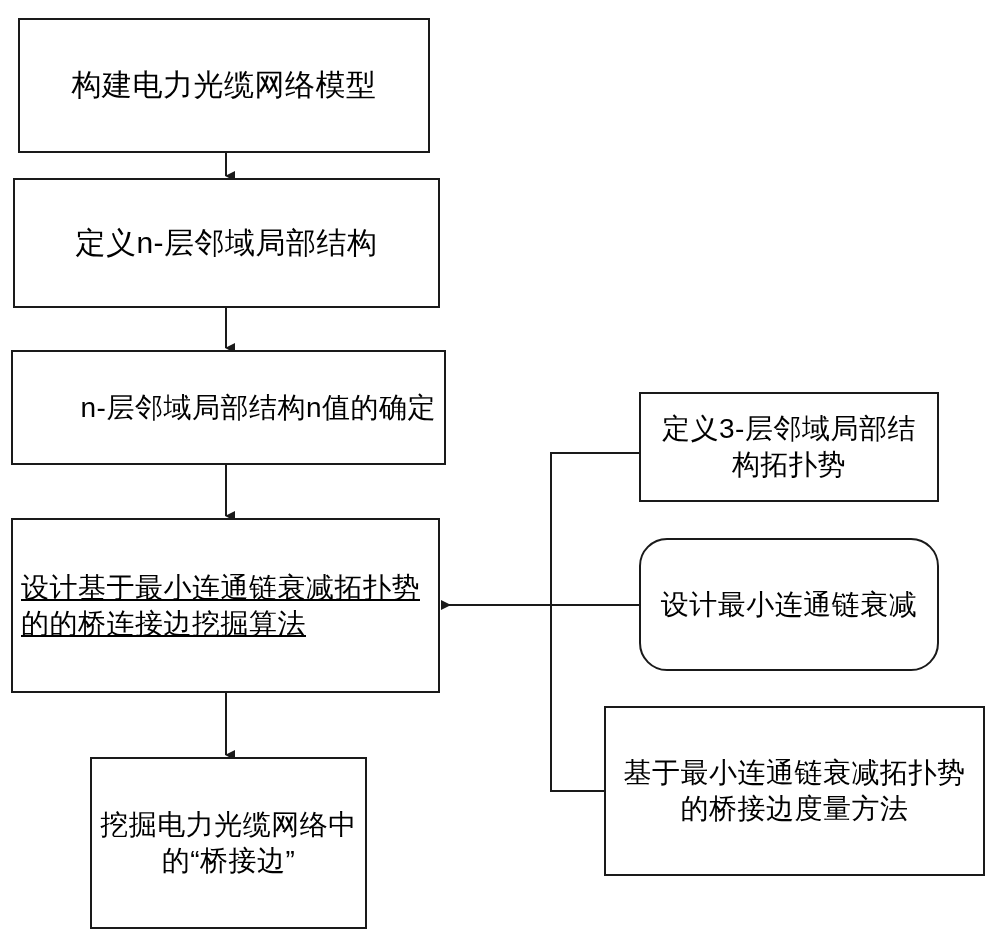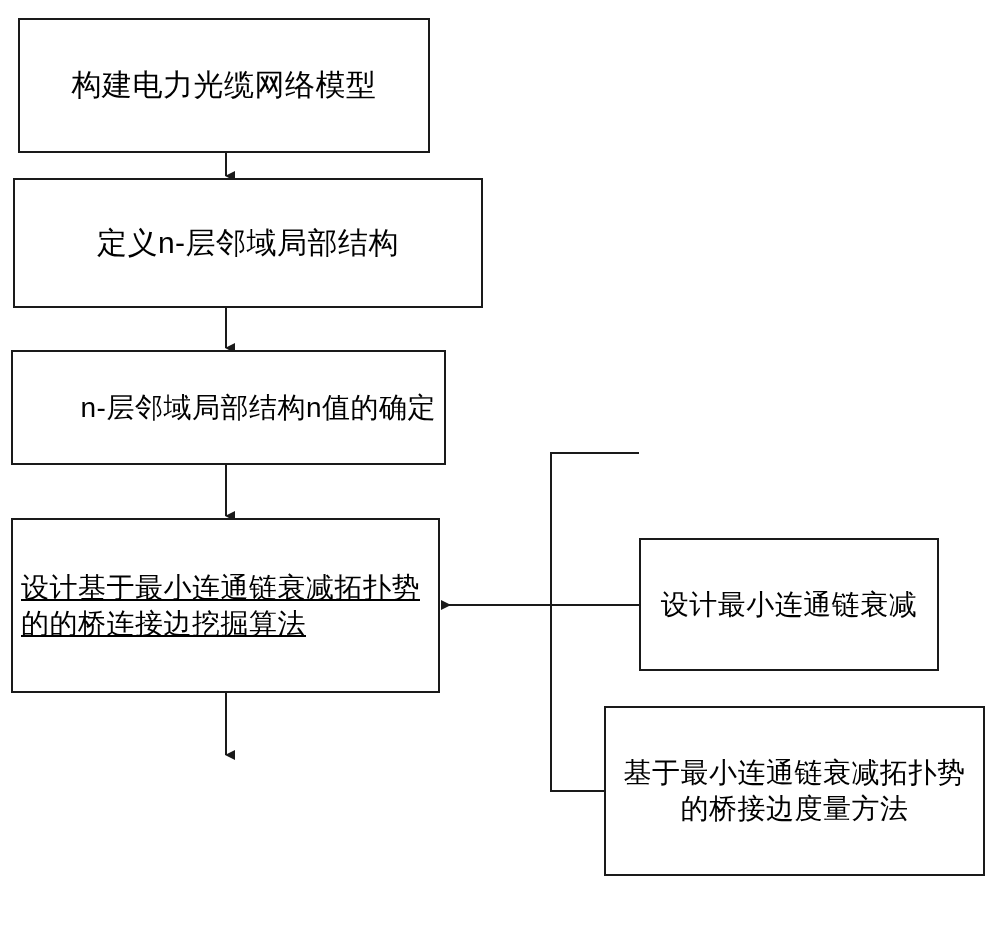--- a/index.html
+++ b/index.html
@@ -72,35 +72,41 @@
     <polyline points="639,453 551,453 551,605" fill="none" stroke="#1a1a1a" stroke-width="2"></polyline>
     <polyline points="604,791 551,791 551,605" fill="none" stroke="#1a1a1a" stroke-width="2"></polyline>
     <line x1="639" y1="605" x2="551" y2="605" stroke="#1a1a1a" stroke-width="2"></line>
     <line x1="551" y1="605" x2="442" y2="605" stroke="#1a1a1a" stroke-width="2" marker-end="url(#arrowleft)"></line>
   </svg>
 
   <div class="node" style="left:18px; top:18px; width:412px; height:135px; font-size:30px;">
     <span class="txt">构建电力光缆网络模型</span>
   </div>
 
-  <div class="node" style="left:13px; top:178px; width:470px; height:130px; font-size:30px;">
+  <div class="node" style="left:13px; top:178px; width:427px; height:130px; font-size:30px;">
     <span class="txt">定义n-层邻域局部结构</span>
   </div>
 
   <div class="node" style="left:11px; top:350px; width:435px; height:115px; font-size:28px; justify-content:flex-start;">
     <span class="txt" style="text-align:right;">n-层邻域局部结构n值的确定</span>
   </div>
 
   <div class="node" style="left:11px; top:518px; width:429px; height:175px; font-size:28px;text-decoration:underline;">
     <span class="txt" style="text-align:left;">设计基于最小连通链衰减拓扑势的的桥连接边挖掘算法</span>
   </div>
 
+  <div class="node" style="left:90px; top:757px; width:277px; height:172px; font-size:28px;">
+    <span class="txt">挖掘电力光缆网络中的“桥接边”</span>
+  </div>
 
+  <div class="node" style="left:639px; top:392px; width:300px; height:110px; font-size:28px;">
+    <span class="txt">定义3-层邻域局部结构拓扑势</span>
+  </div>
 
-  <div class="node" style="left:639px; top:538px; width:300px; height:133px; font-size:28px;">
+  <div class="node" style="left:639px; top:538px; width:300px; height:133px; font-size:28px;border-radius:28px;">
     <span class="txt">设计最小连通链衰减</span>
   </div>
 
   <div class="node" style="left:604px; top:706px; width:381px; height:170px; font-size:28px;align-items:center;">
     <span class="txt">基于最小连通链衰减拓扑势的桥接边度量方法</span>
   </div>
 
 </div>
 
 </body></html>

